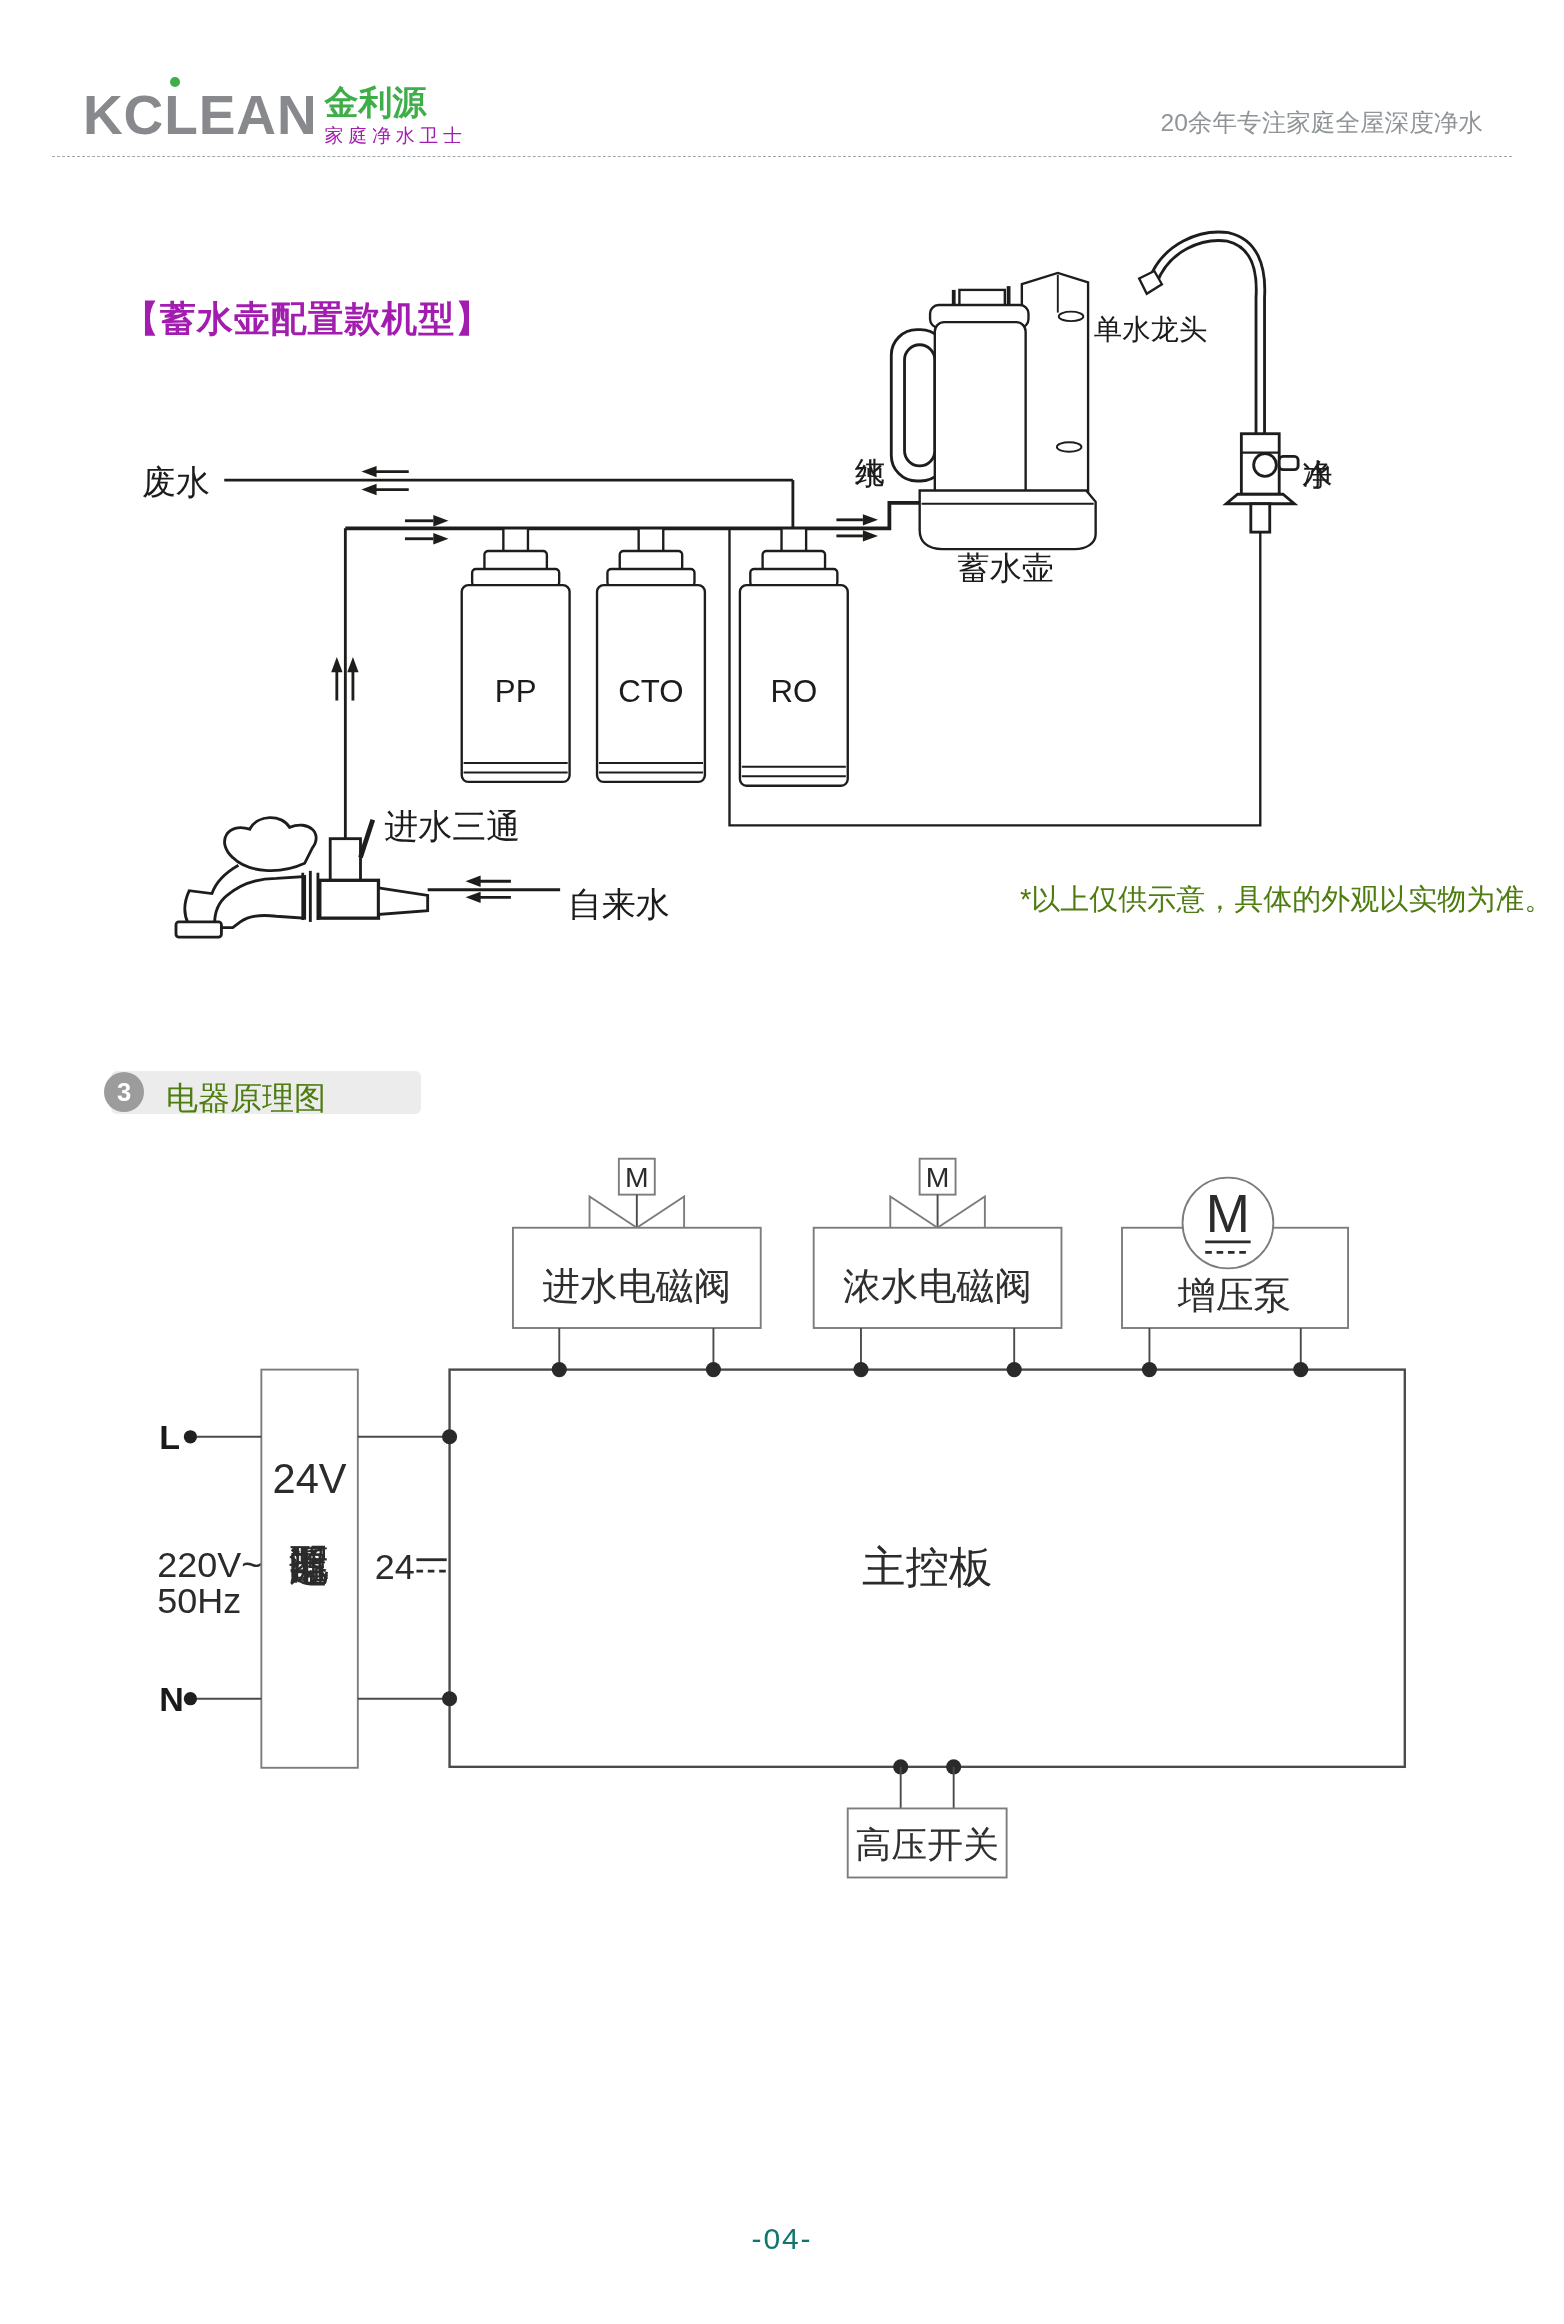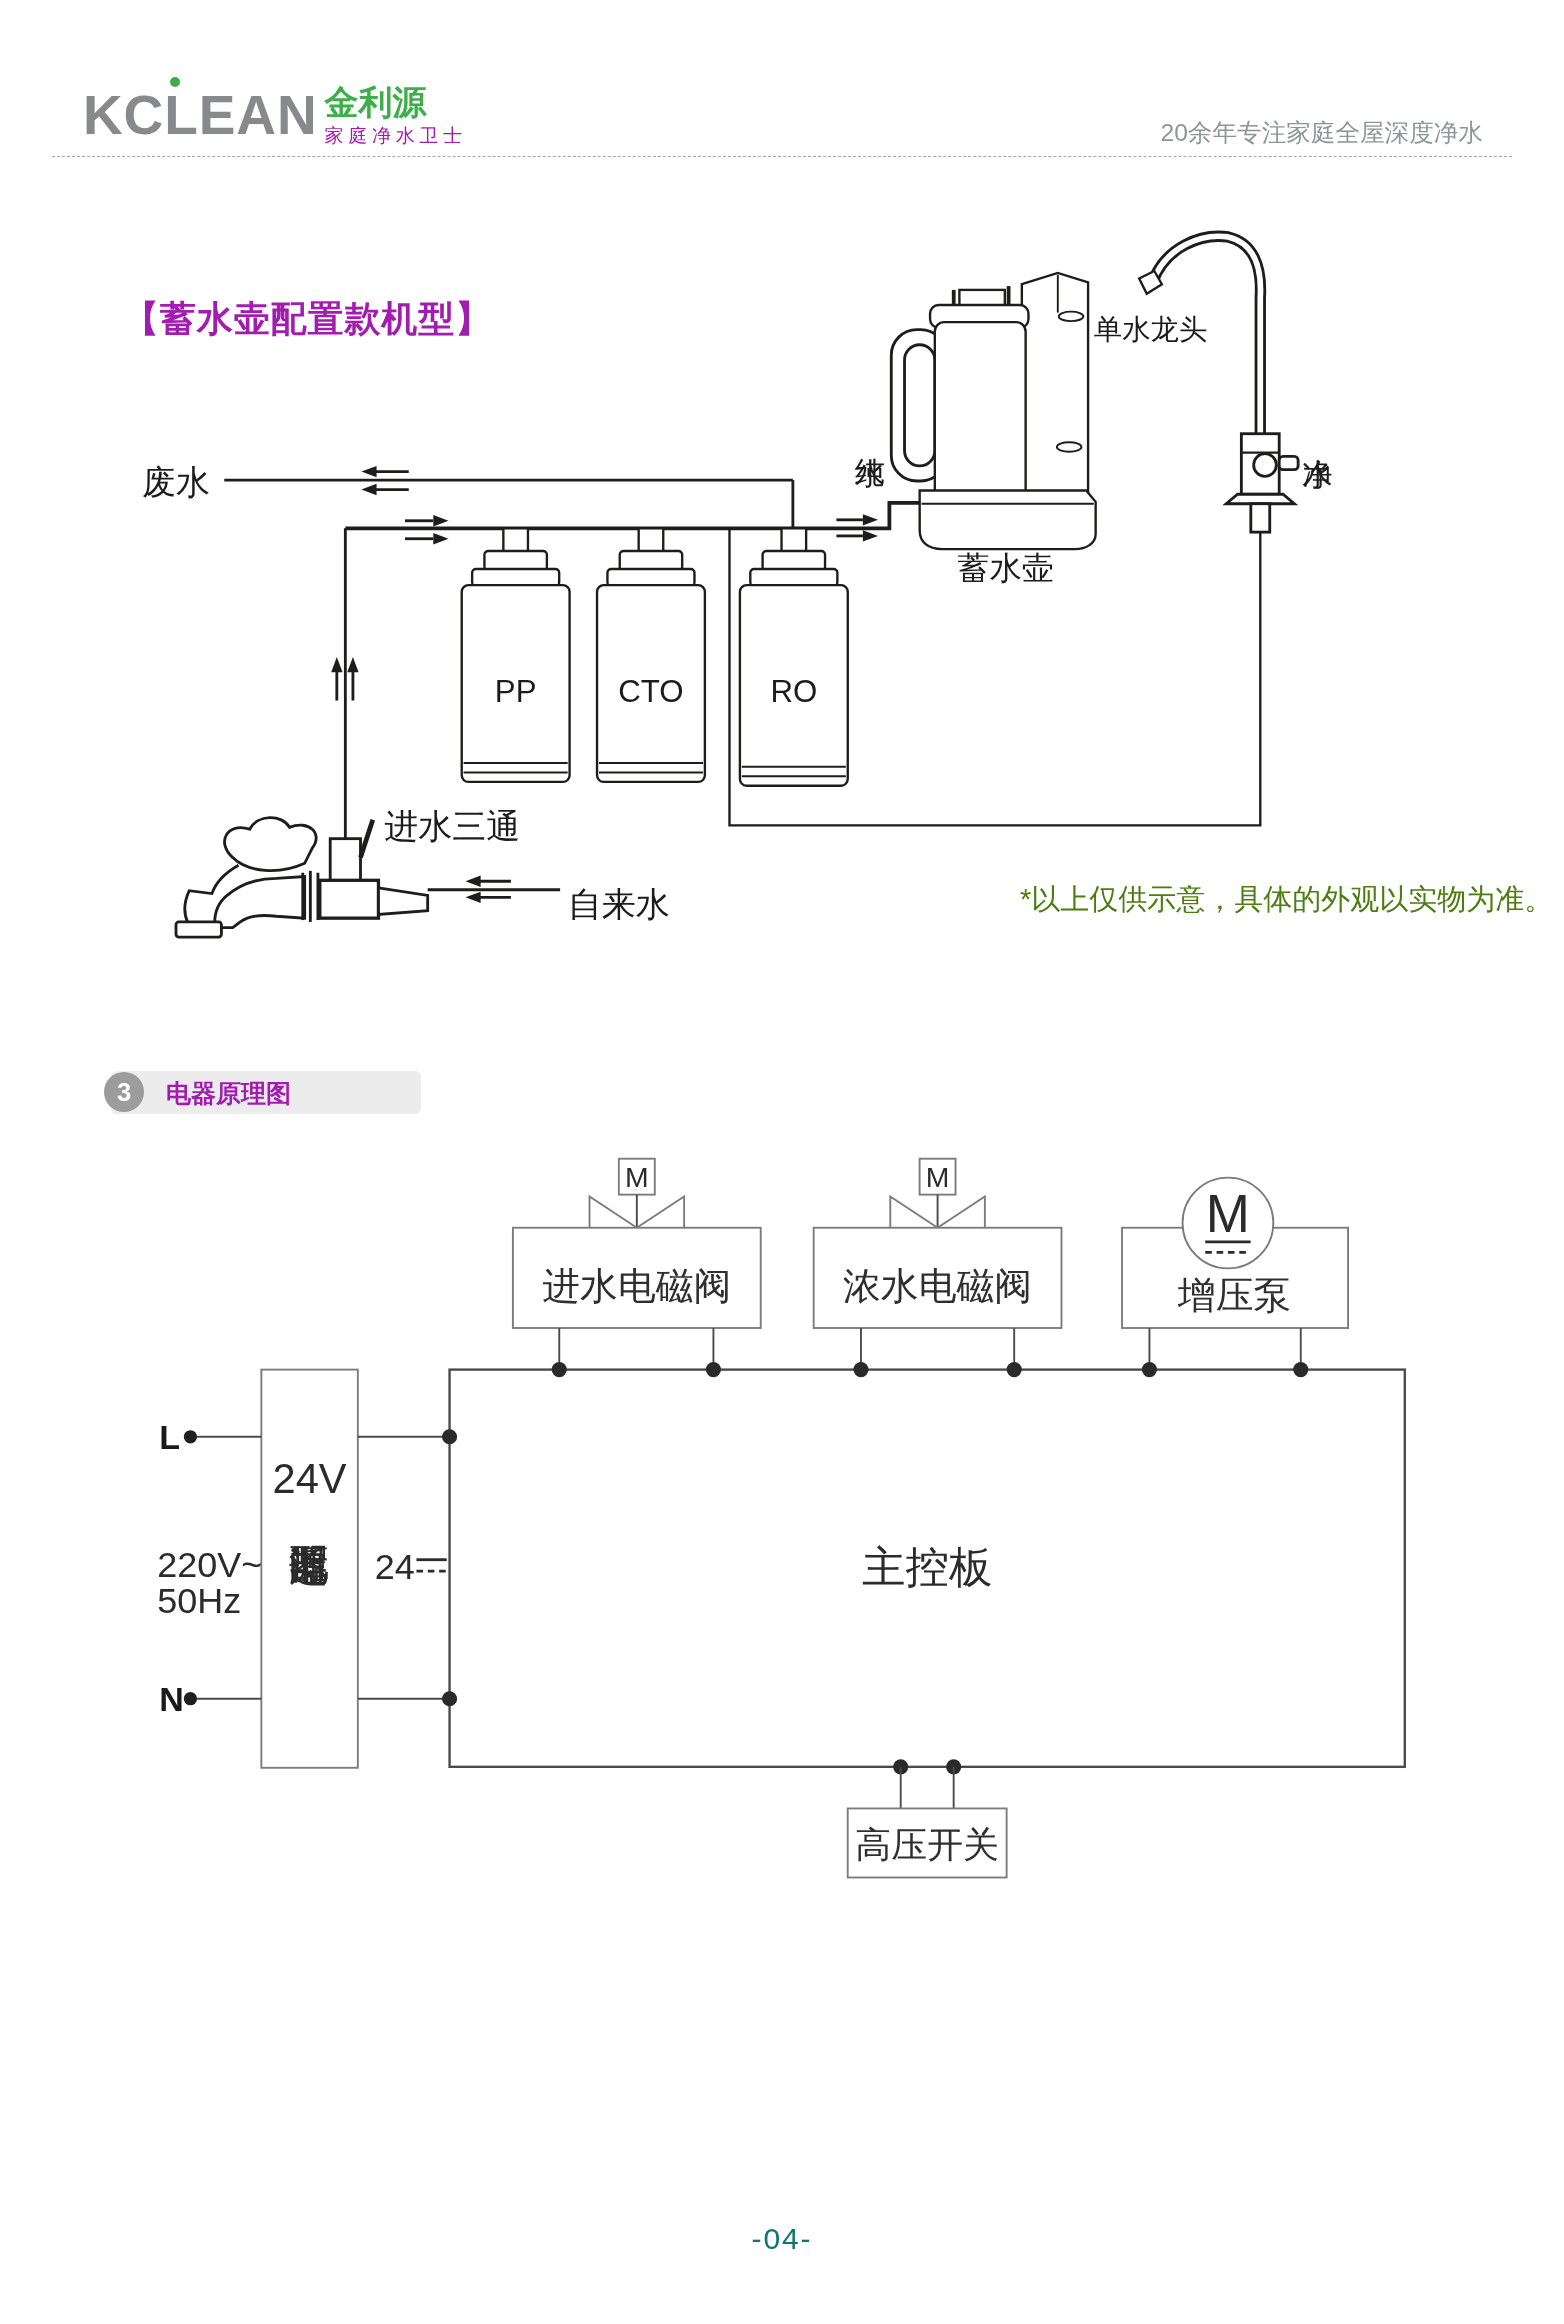--- a/index.html
+++ b/index.html
@@ -10,21 +10,21 @@
   .logo-dot{width:10.4px;height:10.4px;border-radius:50%;background:#3eae49;}
   .logo-cn{font-size:34px;font-weight:700;color:#3eae49;line-height:1;}
   .logo-sub{font-size:19px;color:#a21caf;letter-spacing:4.7px;margin-top:3.8px;}
   .tagline{font-size:24.6px;color:#8f9496;}
   .dashline{border-top:1.9px dashed #a3a7a9;height:0;}
   
   .title1{font-size:36px;font-weight:700;color:#a21caf;letter-spacing:0.9px;}
   .badge-bg{background:#ececec;border-radius:5.7px;}
   .badge-circle{width:40px;height:40px;border-radius:50%;background:#9c9c9c;color:#fff;
     font-size:25.6px;font-weight:700;display:flex;align-items:center;justify-content:center;}
-  .sec-title{font-size:25px;color:#a21caf;font-weight:bold;}
+  .sec-title{font-size:32px;color:#4d7c0f;}
   .note{font-size:29px;color:#4d7c0f;}
   .footer{font-size:30px;color:#0f766e;letter-spacing:1.9px;}
   
   svg text{font-family:"Liberation Sans","DejaVu Sans",sans-serif;fill:#1c1c1c;}
   .vtext{writing-mode:vertical-rl;text-orientation:upright;}
   .lbl36{font-size:36px;}
   .lbl34{font-size:34px;}
   .lbl32{font-size:32px;}
   .lbl30{font-size:30px;}
   .flt{font-size:33px;}
@@ -45,21 +45,21 @@
 <div class="abs" style="left:83px;top:83px;display:flex;align-items:center;">
   <div style="position:relative;">
     <span class="logo-en">KCLEAN</span>
     <span class="logo-dot abs" style="left:87px;top:-11.4px;"></span>
   </div>
   <div style="margin-left:7px;margin-top:1.9px;">
     <div class="logo-cn">金利源</div>
     <div class="logo-sub">家庭净水卫士</div>
   </div>
 </div>
-<div class="abs tagline" style="right:81px;top:116px;">20余年专注家庭全屋深度净水</div>
+<div class="abs tagline" style="right:81px;top:106px;">20余年专注家庭全屋深度净水</div>
 <div class="abs dashline" style="left:52px;top:156px;width:1460px;"></div>
 
 <div class="abs title1" style="left:123px;top:295px;">【蓄水壶配置款机型】</div>
 
 <svg class="abs" style="left:0;top:218px;" width="1564" height="738" viewBox="0 230 1653 780">
 
   <g>
     <line x1="237" y1="507" x2="838" y2="507" class="stroke" stroke-width="3"></line>
     <line x1="838" y1="507" x2="838" y2="585" class="stroke" stroke-width="3"></line>
     <g>

